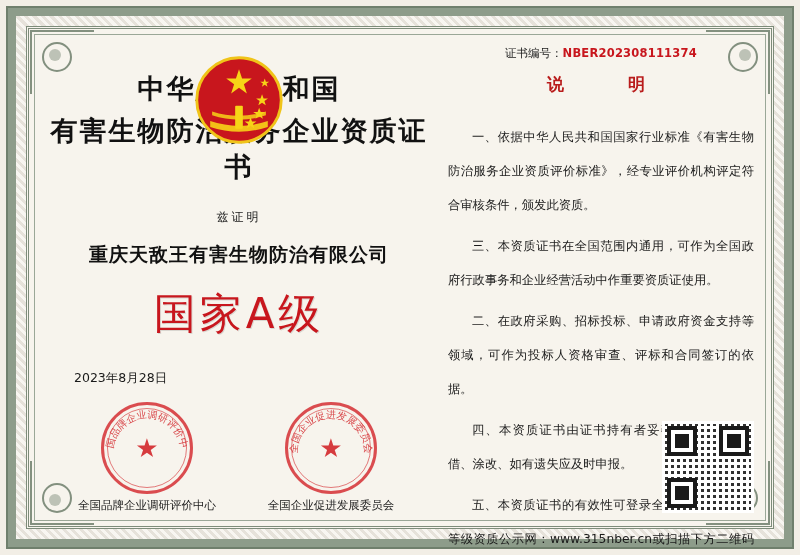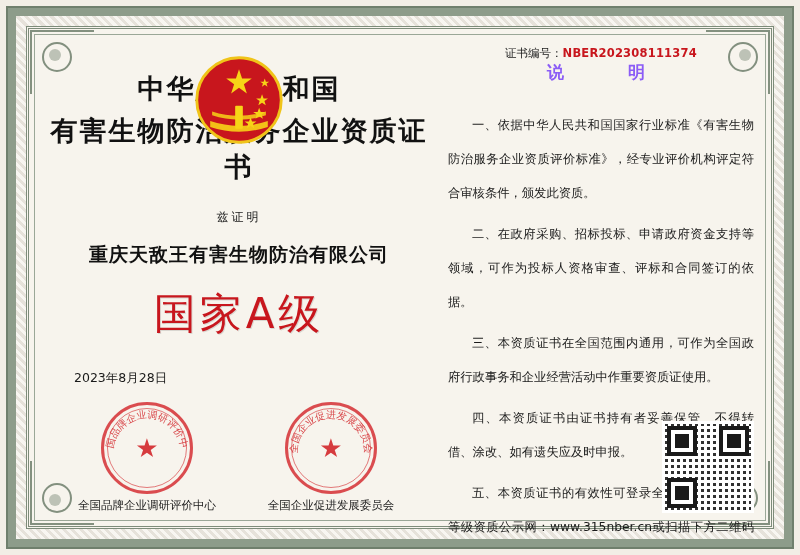--- a/index.html
+++ b/index.html
@@ -251,21 +251,22 @@
     color: #c8161d;
     font-weight: bold;
     letter-spacing: 0.2px;
   }
 
   .notes-title {
     text-align: center;
     font-size: 17px;
     font-weight: bold;
     letter-spacing: 10px;
-    color: #8b5cf6;
+    margin-top: 12px;
+    color: #b91c1c;
     font-family: "DejaVu Sans", "Liberation Sans", sans-serif;
   }
 
   .notes {
     margin-top: 24px;
     font-size: 12.3px;
     line-height: 34px;
     color: #1a1a1a;
     text-align: justify;
     font-family: "DejaVu Sans", "Liberation Sans", sans-serif;
@@ -393,22 +394,22 @@
 
     <div class="right">
       <div class="cert-no">
         <span>证书编号：</span><span class="num">NBER202308111374</span>
       </div>
 
       <div class="notes-title">说　　明</div>
 
       <div class="notes">
         <p>一、依据中华人民共和国国家行业标准《有害生物防治服务企业资质评价标准》，经专业评价机构评定符合审核条件，颁发此资质。</p>
+        <p>三、本资质证书在全国范围内通用，可作为全国政府行政事务和企业经营活动中作重要资质证使用。</p>
         <p>二、在政府采购、招标投标、申请政府资金支持等领域，可作为投标人资格审查、评标和合同签订的依据。</p>
-        <p>三、本资质证书在全国范围内通用，可作为全国政府行政事务和企业经营活动中作重要资质证使用。</p>
         <p>四、本资质证书由证书持有者妥善保管、不得转借、涂改、如有遗失应及时申报。</p>
         <p>五、本资质证书的有效性可登录全国服务行业企业等级资质公示网：www.315nber.cn或扫描下方二维码网上验证真伪。</p>
       </div>
 
       <div class="qr">
         <div class="fp a">
             <i></i>
           </div>
         <div class="fp b">
             <i></i>

